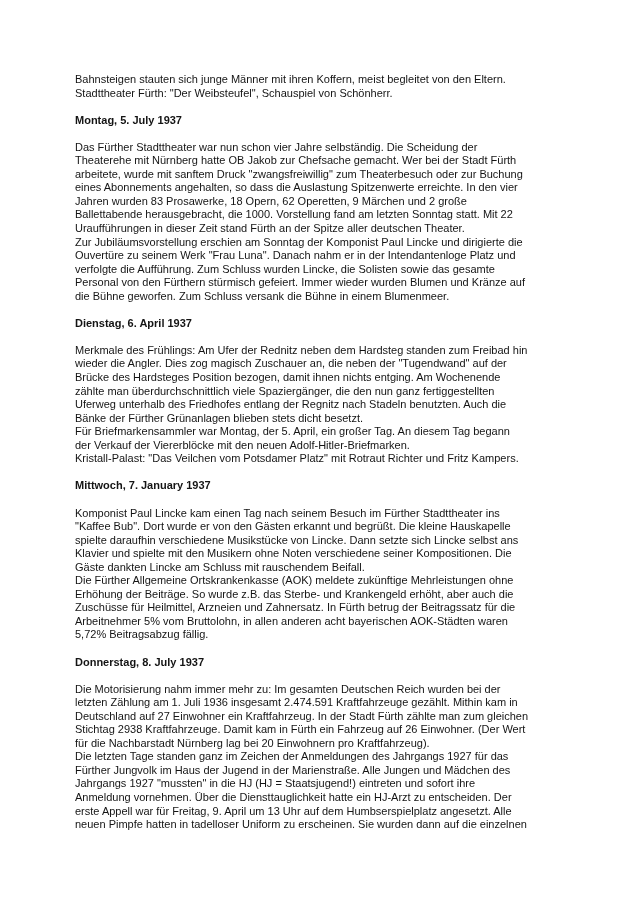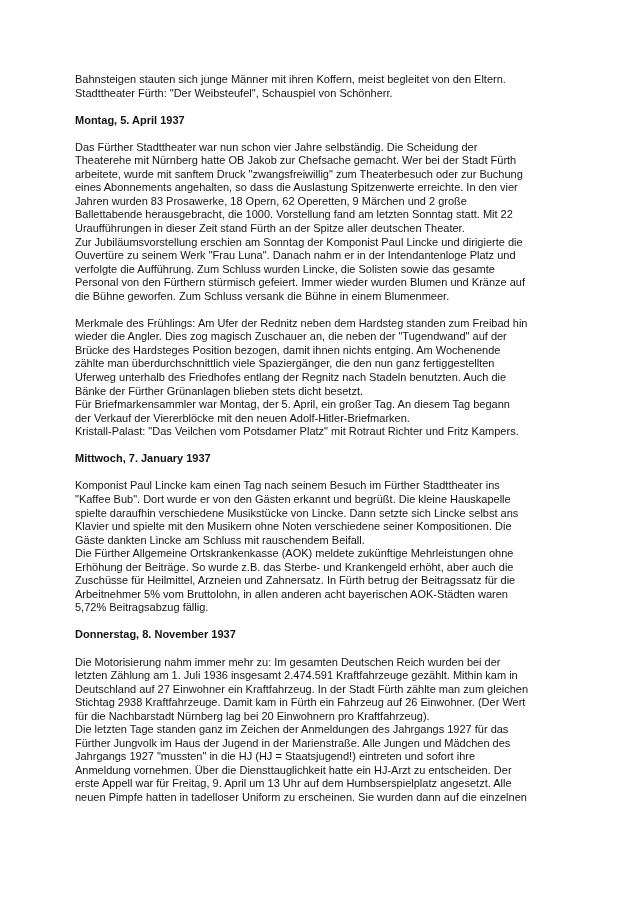--- a/index.html
+++ b/index.html
@@ -33,54 +33,55 @@
     margin: 0 0 13.55px 0;
     font-weight: bold;
   }
 </style>
 </head>
 <body>
 
 <div class="page">
   <p class="block">Bahnsteigen stauten sich junge Männer mit ihren Koffern, meist begleitet von den Eltern.
 Stadttheater Fürth: "Der Weibsteufel", Schauspiel von Schönherr.</p>
-  <h2 class="heading">Montag, 5. April 1937</h2>
+  <h2 class="heading">Montag, 5. July 1937</h2>
   <p class="block">Das Fürther Stadttheater war nun schon vier Jahre selbständig. Die Scheidung der
 Theaterehe mit Nürnberg hatte OB Jakob zur Chefsache gemacht. Wer bei der Stadt Fürth
 arbeitete, wurde mit sanftem Druck "zwangsfreiwillig" zum Theaterbesuch oder zur Buchung
 eines Abonnements angehalten, so dass die Auslastung Spitzenwerte erreichte. In den vier
 Jahren wurden 83 Prosawerke, 18 Opern, 62 Operetten, 9 Märchen und 2 große
 Ballettabende herausgebracht, die 1000. Vorstellung fand am letzten Sonntag statt. Mit 22
 Uraufführungen in dieser Zeit stand Fürth an der Spitze aller deutschen Theater.
 Zur Jubiläumsvorstellung erschien am Sonntag der Komponist Paul Lincke und dirigierte die
 Ouvertüre zu seinem Werk "Frau Luna". Danach nahm er in der Intendantenloge Platz und
 verfolgte die Aufführung. Zum Schluss wurden Lincke, die Solisten sowie das gesamte
 Personal von den Fürthern stürmisch gefeiert. Immer wieder wurden Blumen und Kränze auf
 die Bühne geworfen. Zum Schluss versank die Bühne in einem Blumenmeer.</p>
+  <h2 class="heading">Dienstag, 6. April 1937</h2>
   <p class="block">Merkmale des Frühlings: Am Ufer der Rednitz neben dem Hardsteg standen zum Freibad hin
 wieder die Angler. Dies zog magisch Zuschauer an, die neben der "Tugendwand" auf der
 Brücke des Hardsteges Position bezogen, damit ihnen nichts entging. Am Wochenende
 zählte man überdurchschnittlich viele Spaziergänger, die den nun ganz fertiggestellten
 Uferweg unterhalb des Friedhofes entlang der Regnitz nach Stadeln benutzten. Auch die
 Bänke der Fürther Grünanlagen blieben stets dicht besetzt.
 Für Briefmarkensammler war Montag, der 5. April, ein großer Tag. An diesem Tag begann
 der Verkauf der Viererblöcke mit den neuen Adolf-Hitler-Briefmarken.
 Kristall-Palast: "Das Veilchen vom Potsdamer Platz" mit Rotraut Richter und Fritz Kampers.</p>
   <h2 class="heading">Mittwoch, 7. January 1937</h2>
   <p class="block">Komponist Paul Lincke kam einen Tag nach seinem Besuch im Fürther Stadttheater ins
 "Kaffee Bub". Dort wurde er von den Gästen erkannt und begrüßt. Die kleine Hauskapelle
 spielte daraufhin verschiedene Musikstücke von Lincke. Dann setzte sich Lincke selbst ans
 Klavier und spielte mit den Musikern ohne Noten verschiedene seiner Kompositionen. Die
 Gäste dankten Lincke am Schluss mit rauschendem Beifall.
 Die Fürther Allgemeine Ortskrankenkasse (AOK) meldete zukünftige Mehrleistungen ohne
 Erhöhung der Beiträge. So wurde z.B. das Sterbe- und Krankengeld erhöht, aber auch die
 Zuschüsse für Heilmittel, Arzneien und Zahnersatz. In Fürth betrug der Beitragssatz für die
 Arbeitnehmer 5% vom Bruttolohn, in allen anderen acht bayerischen AOK-Städten waren
 5,72% Beitragsabzug fällig.</p>
-  <h2 class="heading">Donnerstag, 8. November 1937</h2>
+  <h2 class="heading">Donnerstag, 8. July 1937</h2>
   <p class="block">Die Motorisierung nahm immer mehr zu: Im gesamten Deutschen Reich wurden bei der
 letzten Zählung am 1. Juli 1936 insgesamt 2.474.591 Kraftfahrzeuge gezählt. Mithin kam in
 Deutschland auf 27 Einwohner ein Kraftfahrzeug. In der Stadt Fürth zählte man zum gleichen
 Stichtag 2938 Kraftfahrzeuge. Damit kam in Fürth ein Fahrzeug auf 26 Einwohner. (Der Wert
 für die Nachbarstadt Nürnberg lag bei 20 Einwohnern pro Kraftfahrzeug).
 Die letzten Tage standen ganz im Zeichen der Anmeldungen des Jahrgangs 1927 für das
 Fürther Jungvolk im Haus der Jugend in der Marienstraße. Alle Jungen und Mädchen des
 Jahrgangs 1927 "mussten" in die HJ (HJ = Staatsjugend!) eintreten und sofort ihre
 Anmeldung vornehmen. Über die Diensttauglichkeit hatte ein HJ-Arzt zu entscheiden. Der
 erste Appell war für Freitag, 9. April um 13 Uhr auf dem Humbserspielplatz angesetzt. Alle

